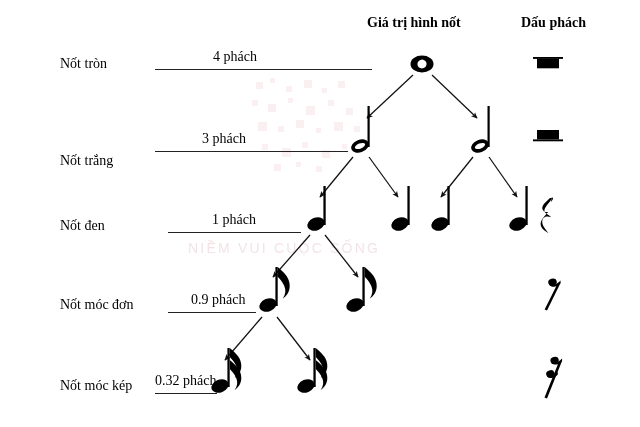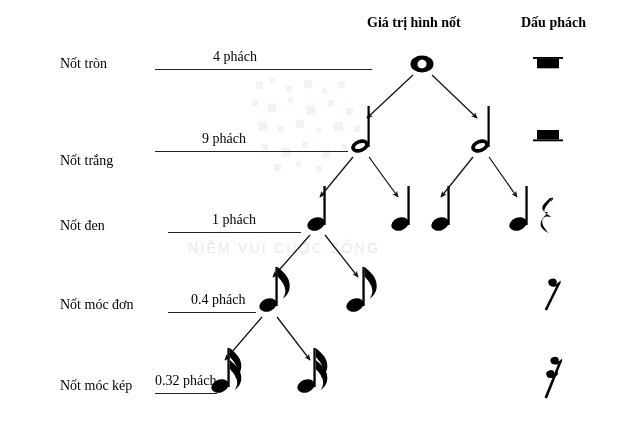--- a/index.html
+++ b/index.html
@@ -140,23 +140,23 @@
   <div class="col-head" id="head-value">Giá trị hình nốt</div>
   <div class="col-head" id="head-rest">Dấu phách</div>
 
   <div class="row-label" style="left:60px;  top:57px;">Nốt tròn</div>
   <div class="row-label" style="left:60px;  top:154px;">Nốt trắng</div>
   <div class="row-label" style="left:60px;  top:219px;">Nốt đen</div>
   <div class="row-label" style="left:60px;  top:298px;">Nốt móc đơn</div>
   <div class="row-label" style="left:60px;  top:379px;">Nốt móc kép</div>
 
   <div class="beat-label" style="left:213px; top:50px;">4 phách</div>
-  <div class="beat-label" style="left:202px; top:132px;">9 phách</div>
+  <div class="beat-label" style="left:202px; top:132px;">3 phách</div>
   <div class="beat-label" style="left:212px; top:213px;">1 phách</div>
-  <div class="beat-label" style="left:191px; top:293px;">0.4 phách</div>
+  <div class="beat-label" style="left:191px; top:293px;">0.9 phách</div>
   <div class="beat-label" style="left:155px; top:374px;">0.32 phách</div>
 
   <div class="beat-rule" style="left:155px; top:69px;  width:217px;"></div>
   <div class="beat-rule" style="left:155px; top:151px; width:193px;"></div>
   <div class="beat-rule" style="left:168px; top:232px; width:133px;"></div>
   <div class="beat-rule" style="left:168px; top:312px; width:88px;"></div>
   <div class="beat-rule" style="left:155px; top:393px; width:62px;"></div>
 
   <svg id="art" viewBox="0 0 640 427" xmlns="http://www.w3.org/2000/svg">
     <defs>

